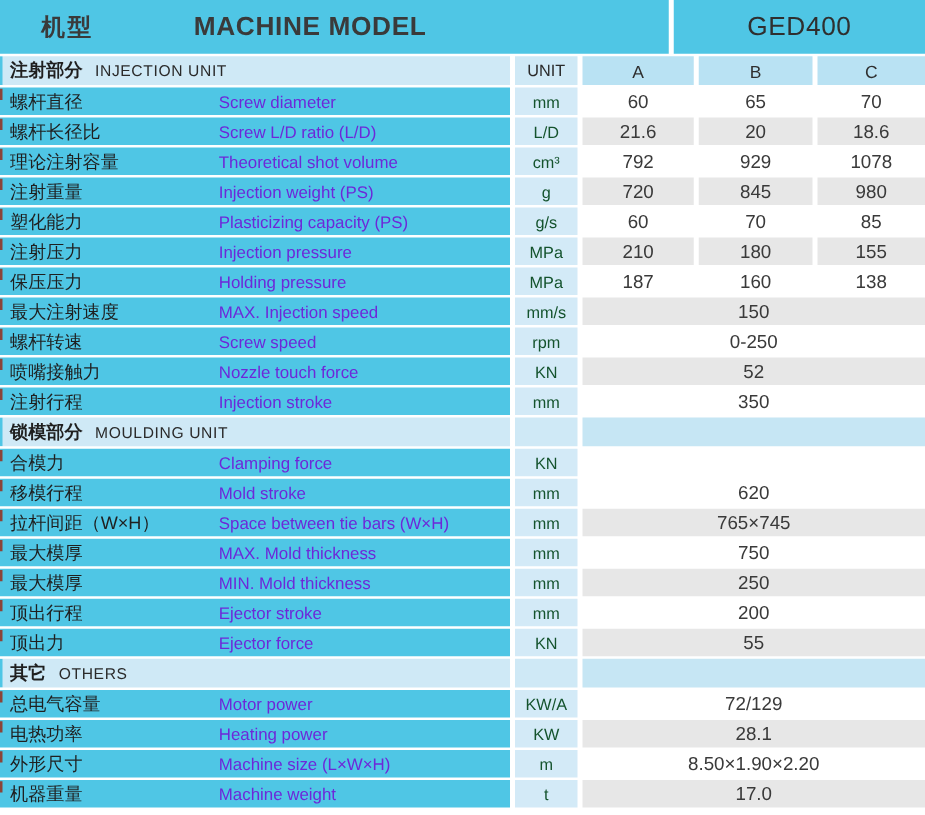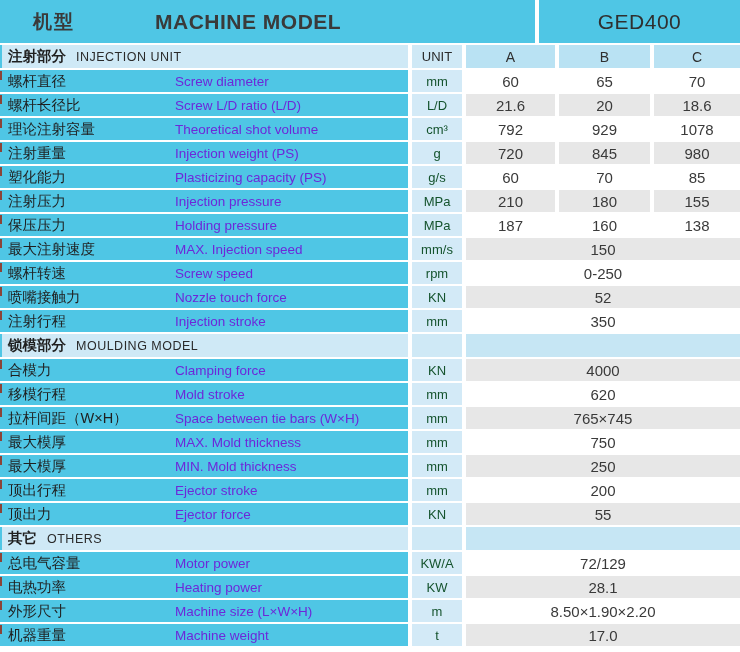--- a/index.html
+++ b/index.html
@@ -165,32 +165,31 @@
         <div class="cell label">
           <div class="zh">注射行程</div>
           <div class="en">Injection stroke</div>
         </div>
         <div class="cell unit">mm</div>
         <div class="cell val span white">350</div>
       </div>
       <div class="row srow">
         <div class="cell sec-label">
           <div class="zh">锁模部分</div>
-          <div class="en">MOULDING MODEL</div>
+          <div class="en">MOULDING UNIT</div>
         </div>
         <div class="cell sec-unit"></div>
         <div class="cell sec-merge"></div>
       </div>
       <div class="row">
         <div class="cell label">
           <div class="zh">合模力</div>
           <div class="en">Clamping force</div>
         </div>
         <div class="cell unit">KN</div>
-        <div class="cell val span gray">4000</div>
       </div>
       <div class="row">
         <div class="cell label">
           <div class="zh">移模行程</div>
           <div class="en">Mold stroke</div>
         </div>
         <div class="cell unit">mm</div>
         <div class="cell val span white">620</div>
       </div>
       <div class="row">

